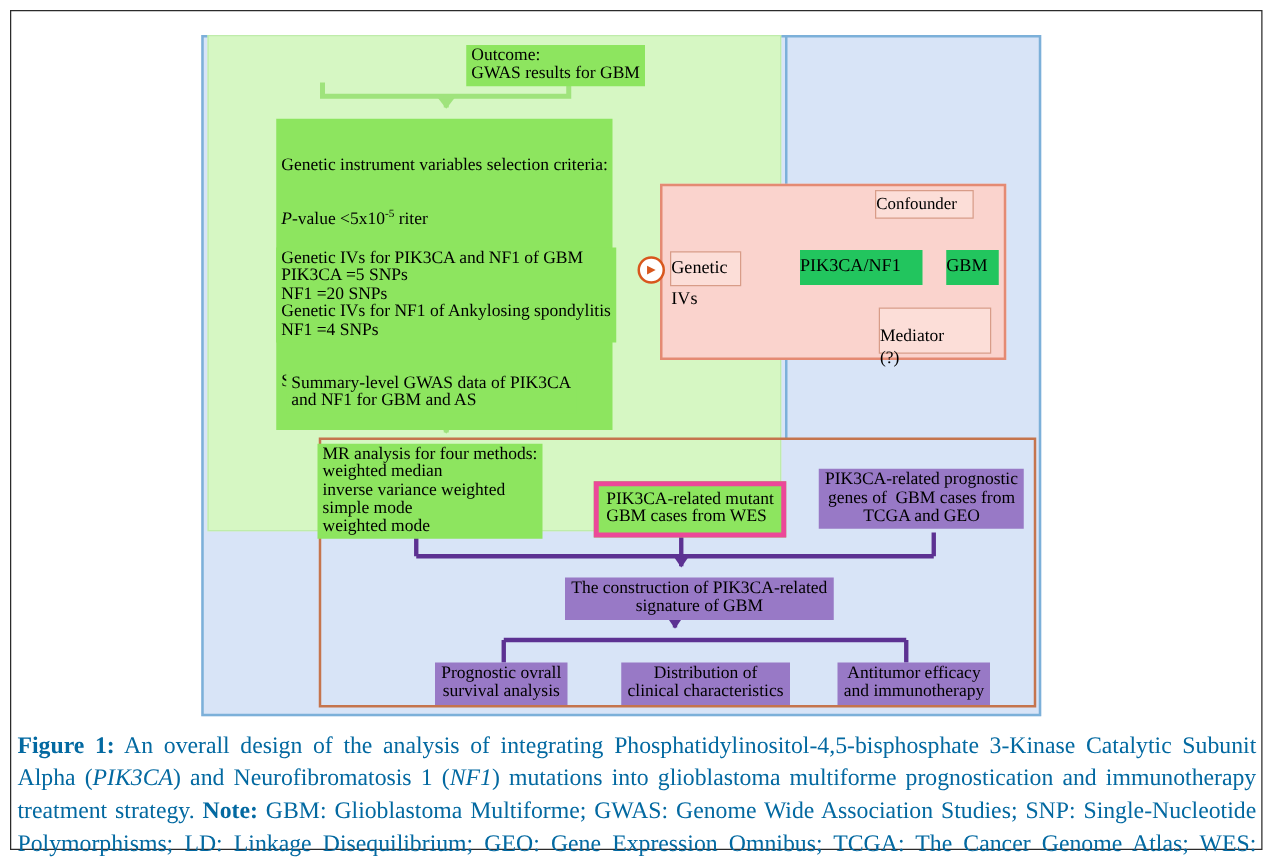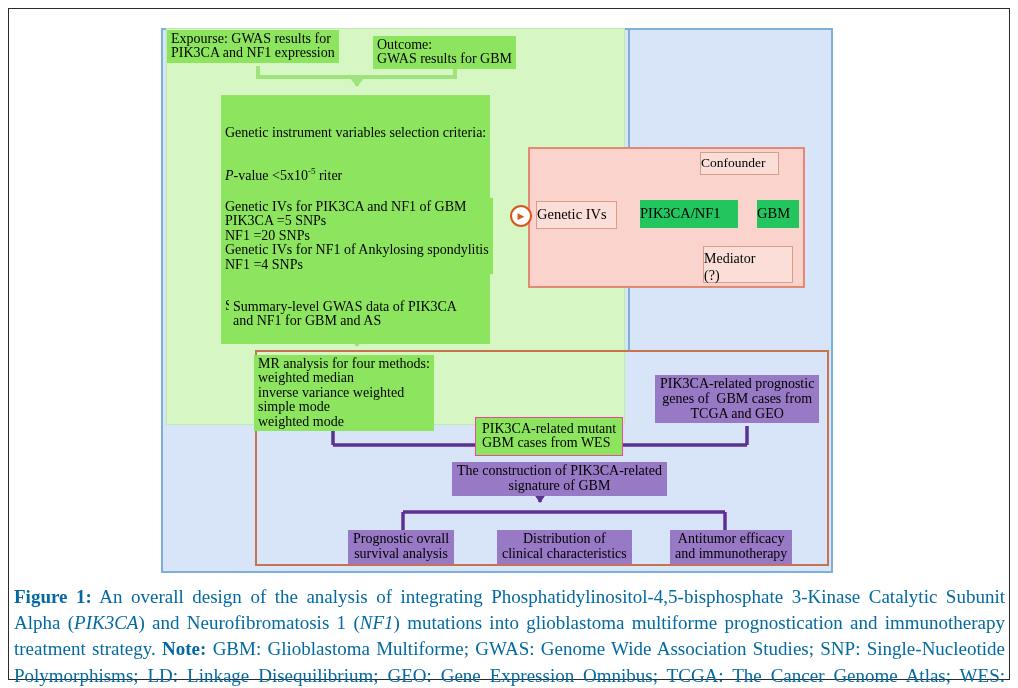--- a/index.html
+++ b/index.html
@@ -16,21 +16,21 @@
                   border:2px solid #c5744d; box-sizing:border-box; z-index:3; }
   .panel-pink { position:absolute; left:528px; top:147px; width:277px; height:141px;
                 background:#fad3cd; border:2px solid #e48a73; box-sizing:border-box; z-index:5; }
 
   svg.connectors { position:absolute; left:0; top:0; z-index:4; pointer-events:none; }
 
   .gbox { position:absolute; background:#8de55f; color:#000; font-size:14px; line-height:1.03;
           padding:2px 4px; white-space:pre; z-index:6; }
   .pbox { position:absolute; background:#9879c6; color:#000; font-size:14px; line-height:1.06;
           padding:2px 5px; white-space:pre; z-index:6;text-align:center; }
-  .wes-pad { padding:4px 6px; border:1px solid #ec4899;margin-top:32px; }
+  .wes-pad { padding:4px 6px; border:4px solid #ec4899; }
 
   .node { position:absolute; text-align:left; z-index:6; box-sizing:border-box; }
   .node-light { background:#fcded8; border:1.5px solid #d89c88; }
   .node-dark { background:#22c55e; }
 
   .link-circle { position:absolute; left:510px; top:205px; width:22px; height:22px; border-radius:50%;
                  border:2px solid #d8571d; background:#fff; box-sizing:border-box; z-index:7;
                  display:flex; align-items:center; justify-content:center;
                  color:#d8571d; font-family:"DejaVu Sans",sans-serif; font-size:9px; line-height:1; }
 
@@ -90,22 +90,20 @@
     <g stroke="#d8571d" fill="none">
       <path d="M618,215 L630,215" stroke-width="3.5" marker-end="url(#ao)"></path>
       <path d="M739,214 L748,214" stroke-width="3.5" marker-end="url(#ao)"></path>
       <path d="M696,197 L711,184" stroke-width="3" stroke-dasharray="5,4" marker-end="url(#ao)"></path>
       <path d="M775,197 L770,185" stroke-width="3" stroke-dasharray="5,4" marker-end="url(#ao)"></path>
       <path d="M701,229 L713,240" stroke-width="4" marker-end="url(#ao)"></path>
       <path d="M781,229 L771,240" stroke-width="4" marker-end="url(#ao)"></path>
     </g>
   </svg>
 
-  <div class="gbox" style="left:167px; top:30px;">Expourse: GWAS results for
-PIK3CA and NF1 expression</div>
   <div class="gbox" style="left:373px; top:36px;">Outcome:
 GWAS results for GBM</div>
 
   <div class="gbox" style="left:221px; top:95px;">
     <div>Genetic instrument variables selection criteria:</div>
     <div><span class="it">P</span><span>-value &lt;5x10</span><span class="sup">-5</span><span> riter</span></div>
     <div>r²&lt;0.01, (LD SNPs removed)</div>
     <div>F&gt;10</div>
     <div>SNPs with heterogeneity removed</div>
   </div>
@@ -130,25 +128,25 @@
 TCGA and GEO</div>
   <div class="pbox" style="left:452px; top:462px;">The construction of PIK3CA-related
 signature of GBM</div>
   <div class="pbox" style="left:497px; top:530px;">Distribution of
 clinical characteristics</div>
   <div class="pbox" style="left:348px; top:530px;">Prognostic ovrall
 survival analysis</div>
   <div class="pbox" style="left:670px; top:530px;">Antitumor efficacy
 and immunotherapy</div>
 
-  <div class="node node-light" style="left:536px; top:201px; width:81px; height:28px; font-size:14.5px; line-height:25px;">Genetic IVs</div>
+  <div class="node node-light" style="left:536px; top:201px; width:57px; height:28px; font-size:14.5px; line-height:25px;">Genetic IVs</div>
   <div class="node node-dark" style="left:640px; top:200px; width:98px; height:28px; font-size:14.5px; line-height:27px;">PIK3CA/NF1</div>
   <div class="node node-dark" style="left:757px; top:200px; width:42px; height:28px; font-size:14.5px; line-height:27px;">GBM</div>
   <div class="node node-light" style="left:700px; top:152px; width:79px; height:23px; font-size:13.5px; line-height:19px;">Confounder</div>
-  <div class="node node-light" style="left:703px; top:246px; width:90px; height:37px; font-size:14px; line-height:1.18; white-space:pre; padding-top:4px;">Mediator
+  <div class="node node-light" style="left:703px; top:246px; width:90px; height:37px; font-size:14px; line-height:1.18; white-space:pre; padding-top:15px;">Mediator
 (?)</div>
 
   <div class="link-circle">
       <span>▶</span>
     </div>
 
   <div class="caption"><b>Figure 1:</b><span> An overall design of the analysis of integrating Phosphatidylinositol-4,5-bisphosphate 3-Kinase Catalytic Subunit Alpha (</span><i>PIK3CA</i><span>) and Neurofibromatosis 1 (</span><i>NF1</i><span>) mutations into glioblastoma multiforme prognostication and immunotherapy treatment strategy. </span><b>Note:</b><span> GBM: Glioblastoma Multiforme; GWAS: Genome Wide Association Studies; SNP: Single-Nucleotide Polymorphisms; LD: Linkage Disequilibrium; GEO: Gene Expression Omnibus; TCGA: The Cancer Genome Atlas; WES: Whole Exome Sequencing.</span></div>
 </div>
 
 </body></html>

